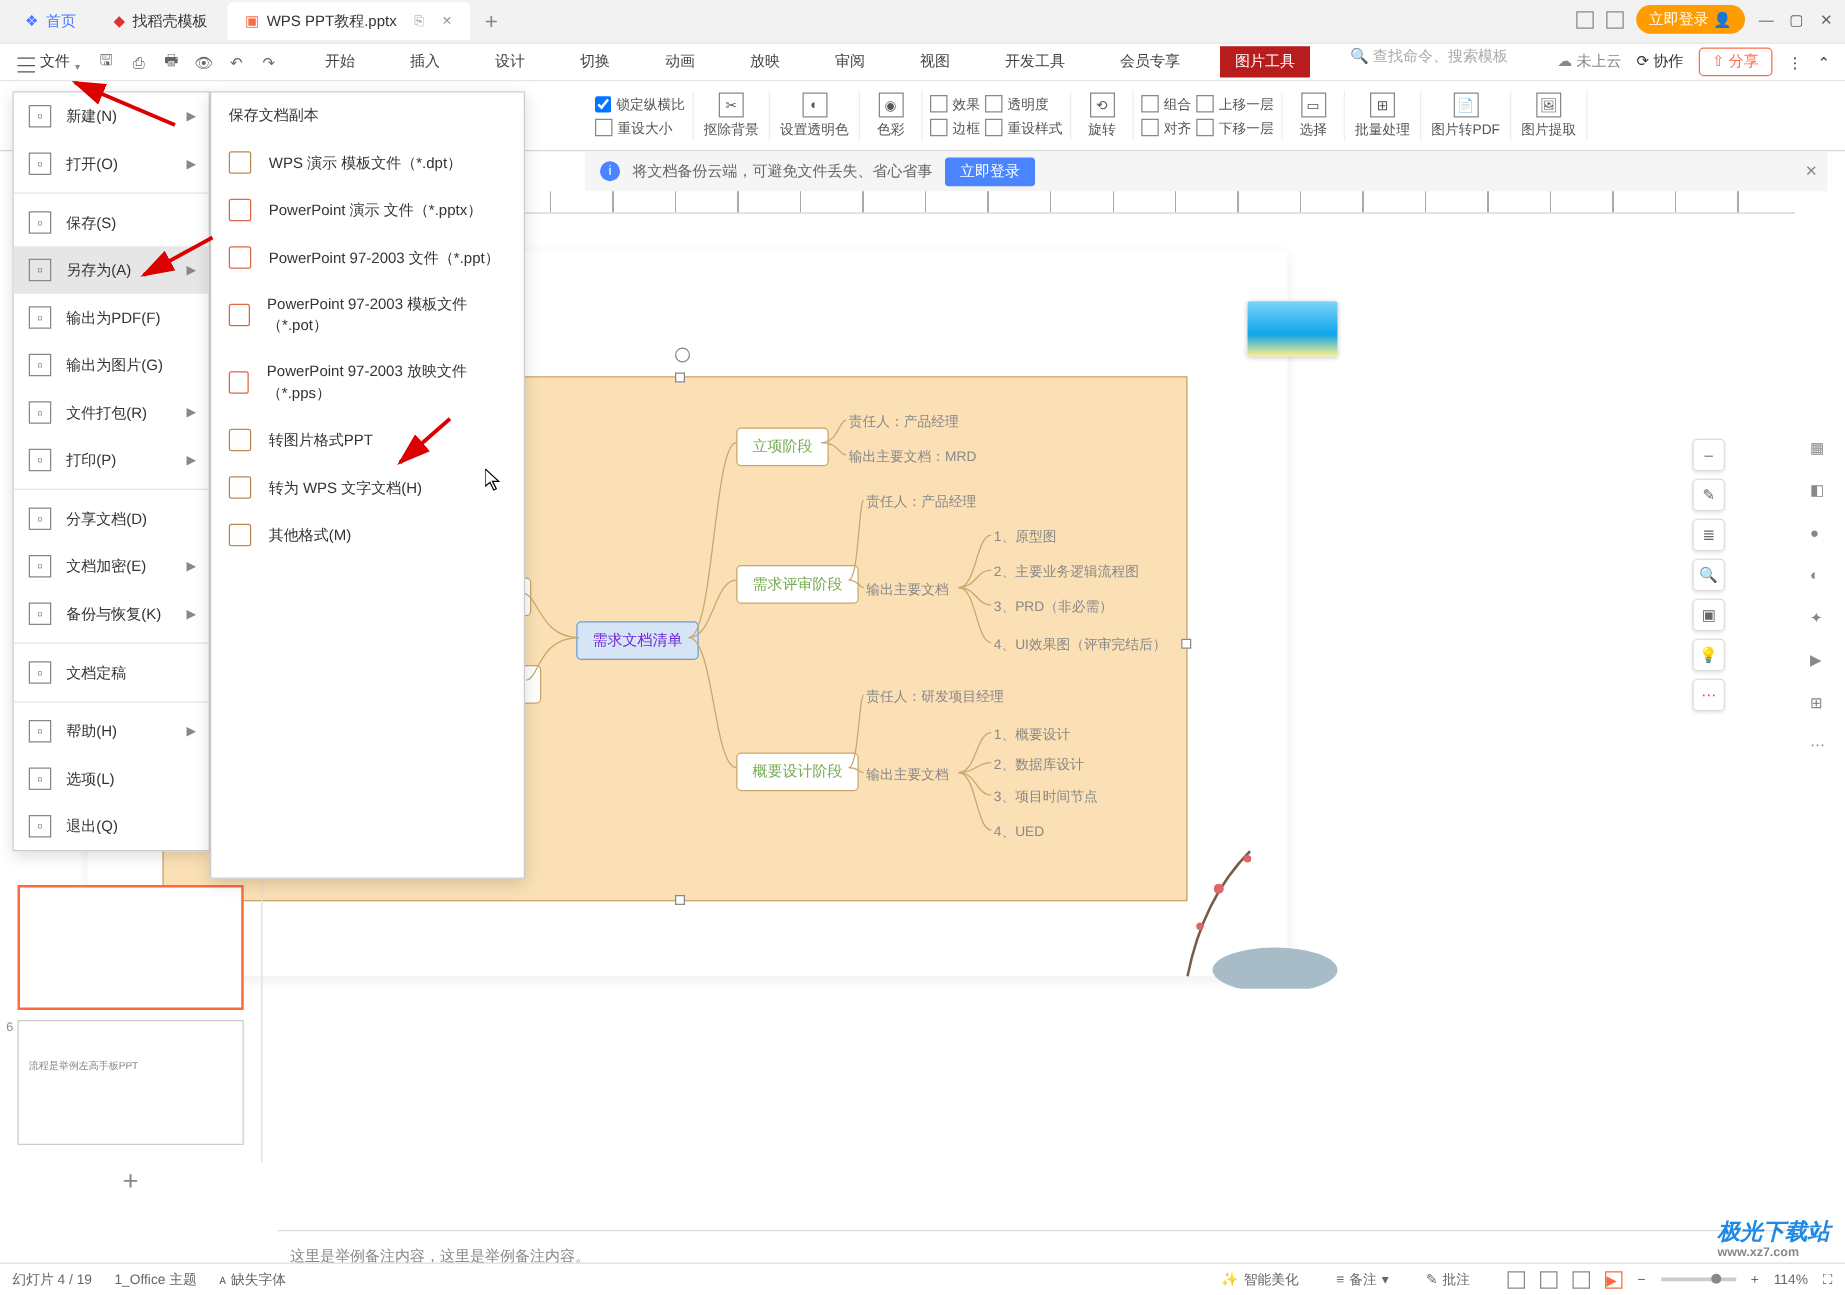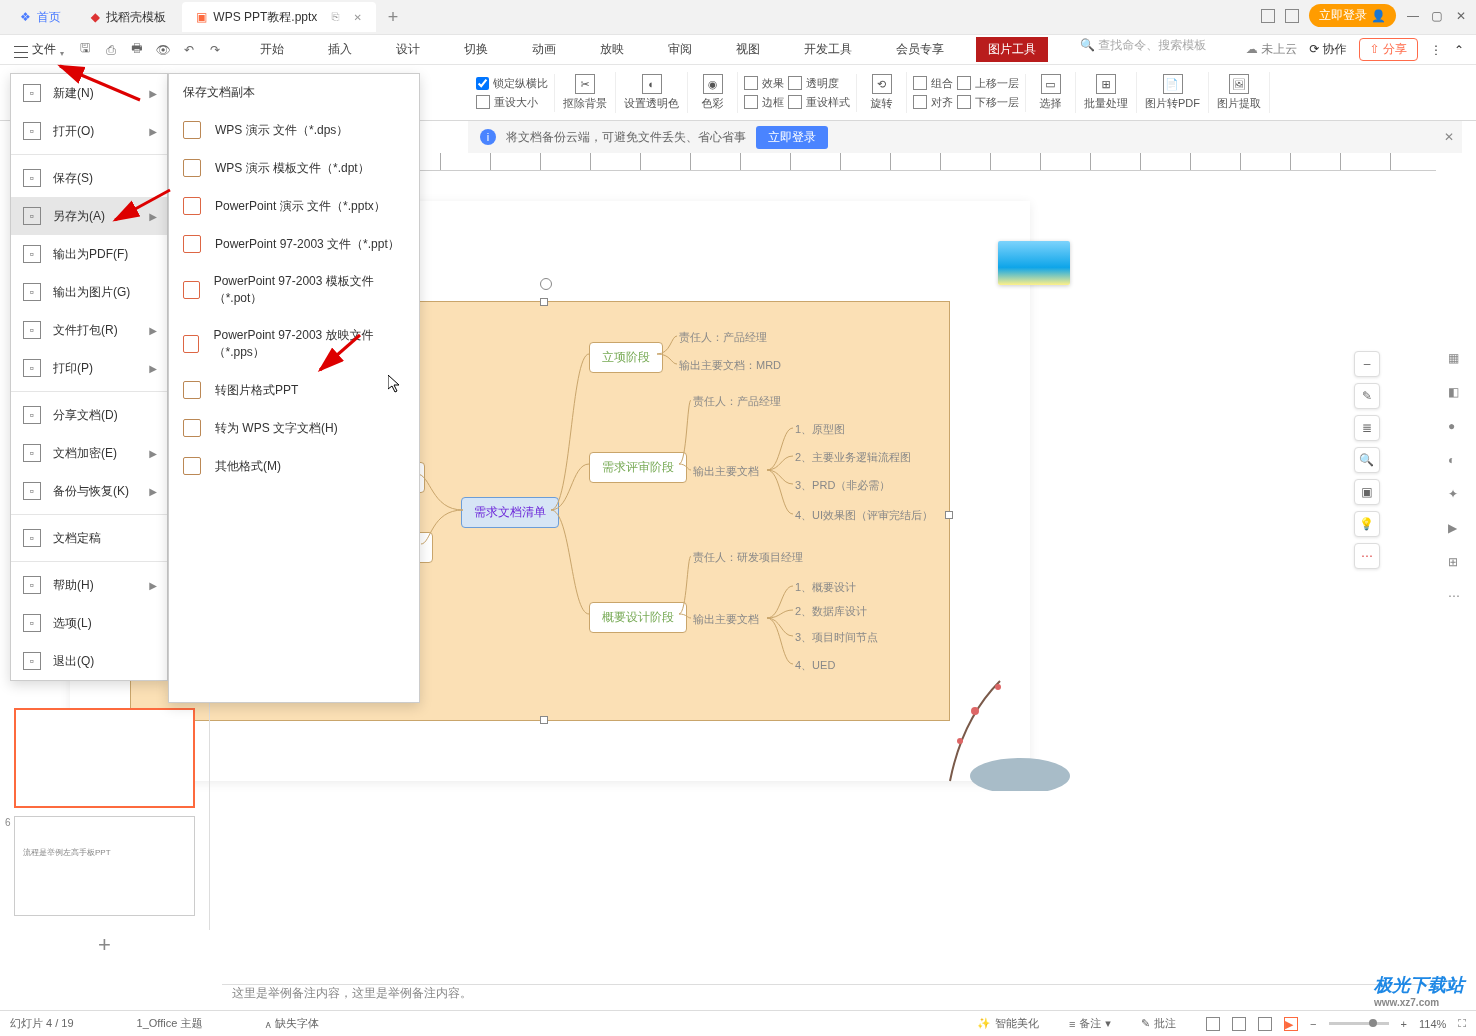--- a/index.html
+++ b/index.html
@@ -94,24 +94,24 @@
 .sp-ico { width: 18px; height: 18px; color: #888; }
 
 
 .thumbs { position: absolute; left: 0; top: 700px; width: 210px; height: 230px; border-right: 1px solid #ddd; }
 .thumb { margin: 8px 14px; border: 1px solid #ccc; height: 100px; background: #fff; position: relative; }
 .thumb.sel { border: 2px solid #fd6a3e; }
 .thumb-num { position: absolute; left: -10px; top: 0; font-size: 10px; color: #888; }
 .thumb-plus { text-align: center; font-size: 22px; color: #888; padding: 8px; }
 
 
-.notes { position: absolute; left: 222px; right: 40px; bottom: 26px; height: 26px; border-top: 1px solid #ddd; padding: 0 10px; color: #888; font-size: 12px; }
-
-
-.status { position: absolute; bottom: 0; left: 0; right: 0; height: 26px; border-top: 1px solid #ddd; display: flex; align-items: center; padding: 0 10px; font-size: 11px; color: #666; gap: 45px; }
+.notes { position: absolute; left: 222px; right: 40px; bottom: 26px; height: 26px; border-top: 1px solid #ddd; padding: 12px 10px; color: #888; font-size: 12px; }
+
+
+.status { position: absolute; bottom: 0; left: 0; right: 0; height: 26px; border-top: 1px solid #ddd; display: flex; align-items: center; padding: 0 10px; font-size: 11px; color: #666; }
 .status .sp { margin-right: 18px; display: flex; align-items: center; gap: 4px; }
 .status-right { position: absolute; right: 10px; display: flex; align-items: center; gap: 12px; }
 .sico { width: 14px; height: 14px; border: 1px solid #888; display: inline-block; }
 .watermark { position: absolute; right: 12px; bottom: 28px; font-size: 18px; font-weight: bold; color: #1e88e5; font-style: italic; }
 .watermark .sub { font-size: 10px; color: #888; font-style: normal; display: block; }
 svg.conn { position: absolute; overflow: visible; pointer-events: none; }
 path.cline { stroke: #c9a56b; stroke-width: 1; fill: none; }
 .tree-decor { position: absolute; right: -50px; bottom: -10px; width: 160px; height: 160px; }
 </style>
 </head>
@@ -338,24 +338,20 @@
     </div>
     <div class="fm-item">
       <span class="fm-ico">▫</span>
       <span>退出(Q)</span>
     </div>
   </div>
 
 <div class="save-submenu">
   <div class="ss-title">保存文档副本</div>
   <div id="ss-items">
-      <div class="ss-item">
-        <span class="ss-ico"></span>
-        <span>WPS 演示 文件（*.dps）</span>
-      </div>
       <div class="ss-item">
         <span class="ss-ico"></span>
         <span>WPS 演示 模板文件（*.dpt）</span>
       </div>
       <div class="ss-item">
         <span class="ss-ico red"></span>
         <span>PowerPoint 演示 文件（*.pptx）</span>
       </div>
       <div class="ss-item">
         <span class="ss-ico red"></span>

